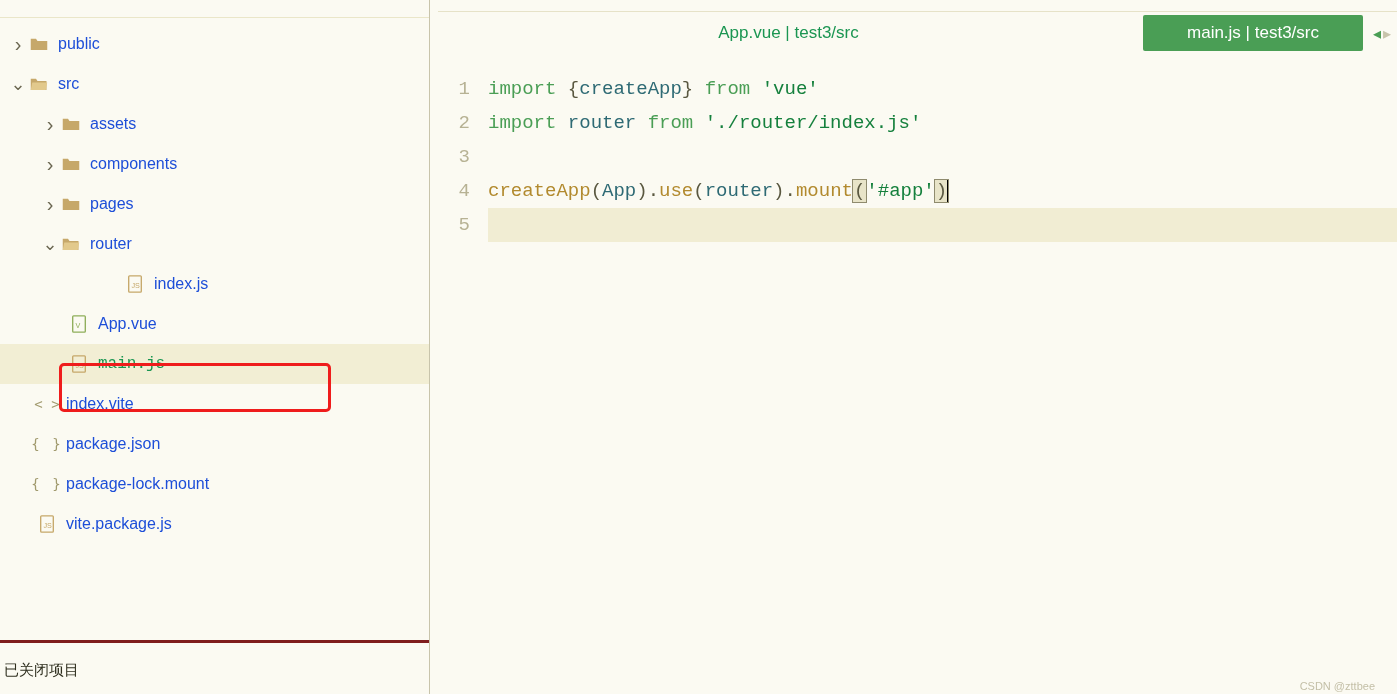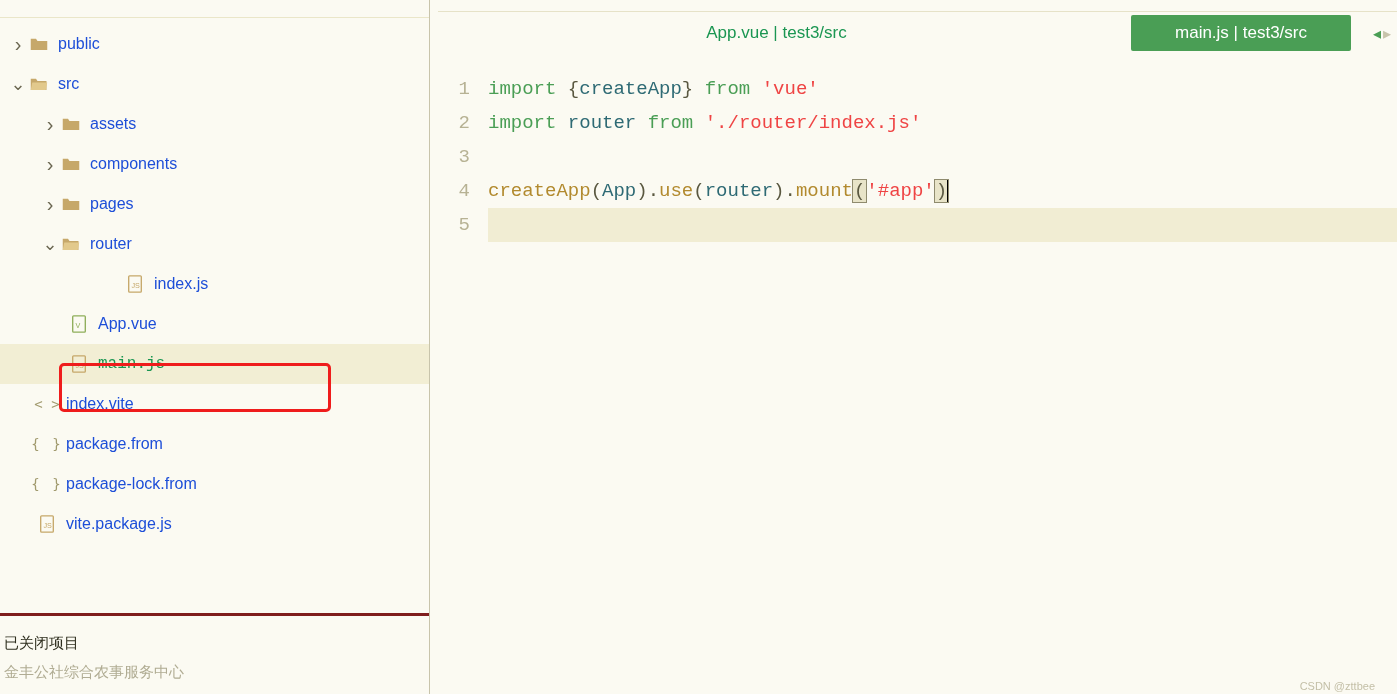--- a/index.html
+++ b/index.html
@@ -80,21 +80,21 @@
     padding-left: 8px;
     padding-right: 0;
     background: #fbfaf2;
   }
   .editor-topbar { height: 12px; border-bottom: 1px solid #e6e2c8;}
   .tabs {
     display: flex;
     align-items: center;
     height: 42px;
     position: relative;
-    gap: 16px;
+    gap: 4px;
   }
   .tab {
     flex: 1;
     text-align: center;
     font-size: 17px;
     color: #1b9652;
     cursor: pointer;
     padding: 8px 0;
   }
   .tab.active {
@@ -130,21 +130,21 @@
     user-select: none;
   }
   .code {
     flex: 1;
     position: relative;
   }
   .code-line { white-space: pre; }
   .kw { color: #4a9e55; }          
   .fn { color: #b28a2e; font-weight: 500; }  
   .id { color: #2e6a74; }          
-  .str { color: #ef4444; }         
+  .str { color: #15803d; }         
   .punct { color: #5a5840; }
   .cursor-line-bg {
     position: absolute;
     left: 0; right: 0;
     top: 136px; 
     height: 34px;
     background: #f1edd3;
     z-index: 0;
   }
   .code-content { position: relative; z-index: 1; }
@@ -268,39 +268,38 @@
           </svg>
         </span>
         <span class="label active">main.js</span>
       </div>
       <div class="tree-row indent-0" style="padding-left: 36px;">
         <span class="icon file-code">&lt; &gt;</span>
         <span class="label">index.vite</span>
       </div>
       <div class="tree-row indent-0" style="padding-left: 36px;">
         <span class="icon file-brackets">{ }</span>
-        <span class="label">package.from</span>
+        <span class="label">package.json</span>
       </div>
       <div class="tree-row indent-0" style="padding-left: 36px;">
         <span class="icon file-brackets">{ }</span>
-        <span class="label">package-lock.from</span>
+        <span class="label">package-lock.mount</span>
       </div>
       <div class="tree-row indent-0" style="padding-left: 36px;">
         <span class="icon file-icon file-js">
           <svg viewBox="0 0 16 20">
             <rect x="1" y="1" width="14" height="18" rx="1" stroke="#c6a86a" stroke-width="1.5"></rect>
             <text x="4" y="14" font-size="8" fill="#c6a86a">JS</text>
           </svg>
         </span>
         <span class="label">vite.package.js</span>
       </div>
     </div>
   <div class="closed-section">
     <div class="closed-title">已关闭项目</div>
-    <div class="closed-sub">金丰公社综合农事服务中心</div>
   </div>
 </div>
 
 <div class="editor">
   <div class="editor-topbar"></div>
   <div class="tabs" id="tabs">
       <div class="tab">App.vue | test3/src</div>
       <div class="tab active">main.js | test3/src</div>
       <div class="tab-nav">
         <span style="color:#4a9e55">◂</span>

